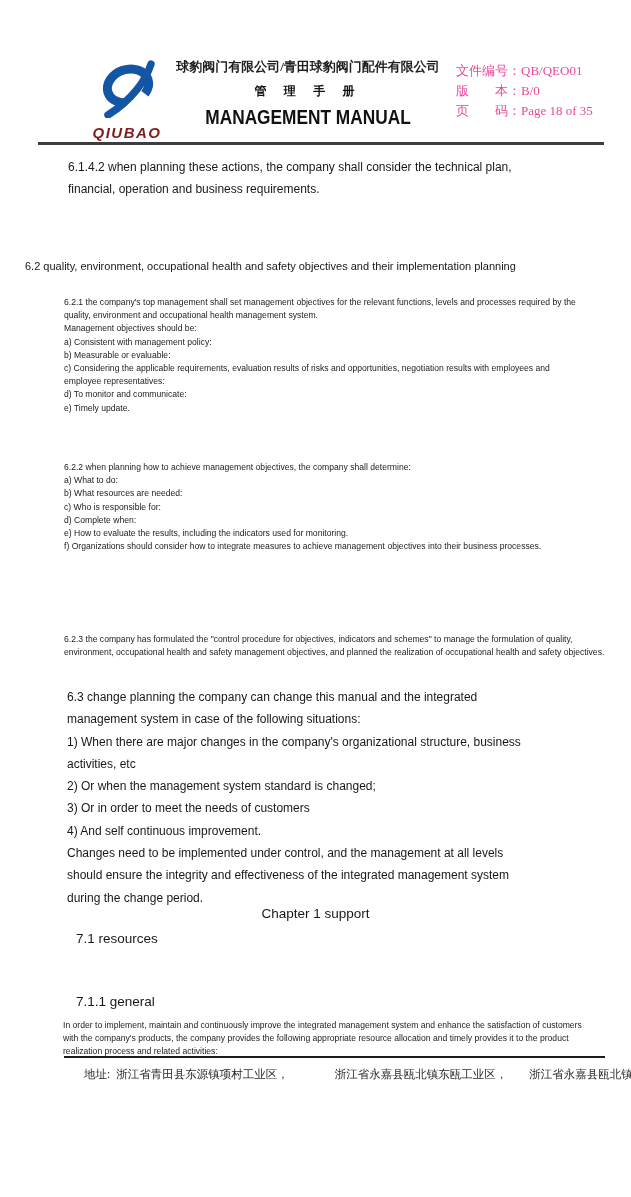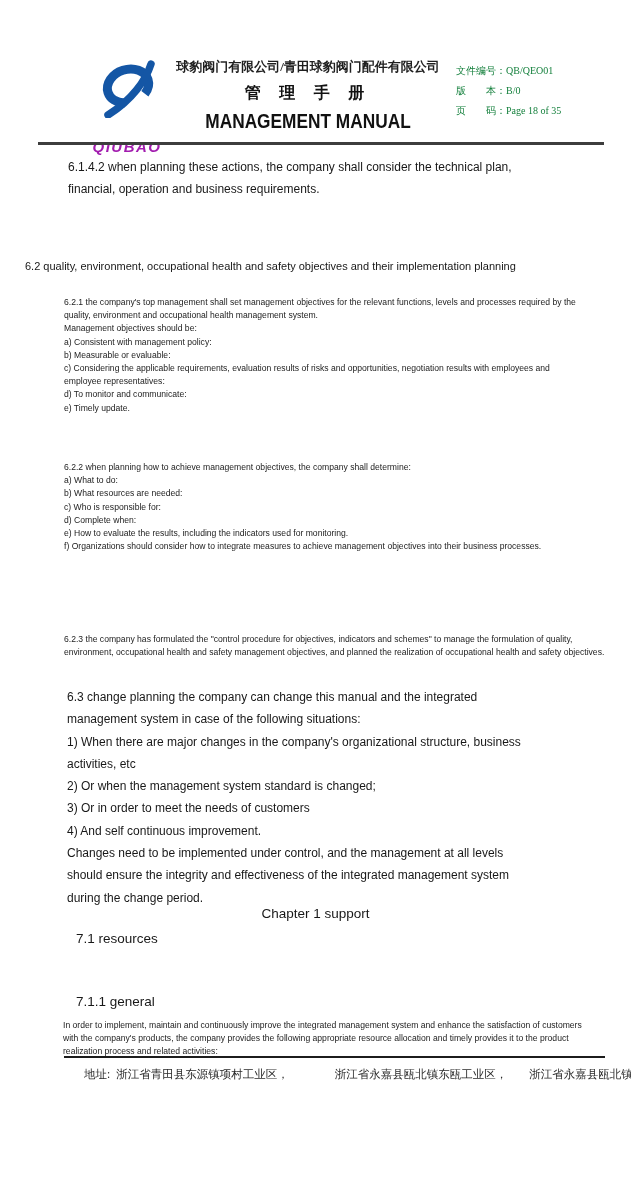--- a/index.html
+++ b/index.html
@@ -11,42 +11,42 @@
     font-family:"Liberation Sans",sans-serif;
     color:#1b1b1b;
     overflow:hidden;
   }
   .abs{position:absolute;}
   .lines{white-space:pre-line;}
 
   
   .logo{left:82px;top:60px;width:90px;text-align:center;}
   .logo-text{
-    color:#a21caf;font-weight:bold;font-style:italic;
-    font-size:15px;letter-spacing:1.5px;margin-top:16px;
+    color:#7f1d1d;font-weight:bold;font-style:italic;
+    font-size:15px;letter-spacing:1.5px;margin-top:2px;
     font-family:"Liberation Sans",sans-serif;
   }
   .title-block{left:172px;top:58px;width:272px;text-align:center;}
   .company-line{
     font-family:"Liberation Serif",serif;font-weight:600;
     font-size:13px;color:#1f1f1f;white-space:nowrap;
   }
   .title-cn{
-    font-weight:800;font-size:16px;letter-spacing:7px;
+    font-weight:800;font-size:12px;letter-spacing:7px;
     margin-top:7px;color:#111;
   }
   .title-en{
     font-weight:800;font-size:18px;letter-spacing:0px;
     margin-top:6px;color:#111;
     transform:scaleY(1.12) scaleX(0.96);transform-origin:center top;
   }
   .doc-info{
     left:456px;top:61px;width:160px;
     font-family:"Liberation Serif",serif;
-    font-size:10px;line-height:20px;color:#15803d;
+    font-size:13px;line-height:20px;color:#ec4899;
   }
   .doc-info-row{display:flex;white-space:nowrap;}
   .doc-info-label{flex:none;}
   .header-rule{left:38px;top:142px;width:566px;height:3px;background:#3d3d3d;}
 
   
   .t-large{font-size:12px;line-height:22.3px;color:#181818;}
   .t-small{font-size:8.6px;line-height:13.2px;color:#222;}
   .sec-6142{left:68px;top:156px;width:545px;}
   .head-62{left:25px;top:260px;width:602px;font-size:11px;color:#181818;white-space:nowrap;}

